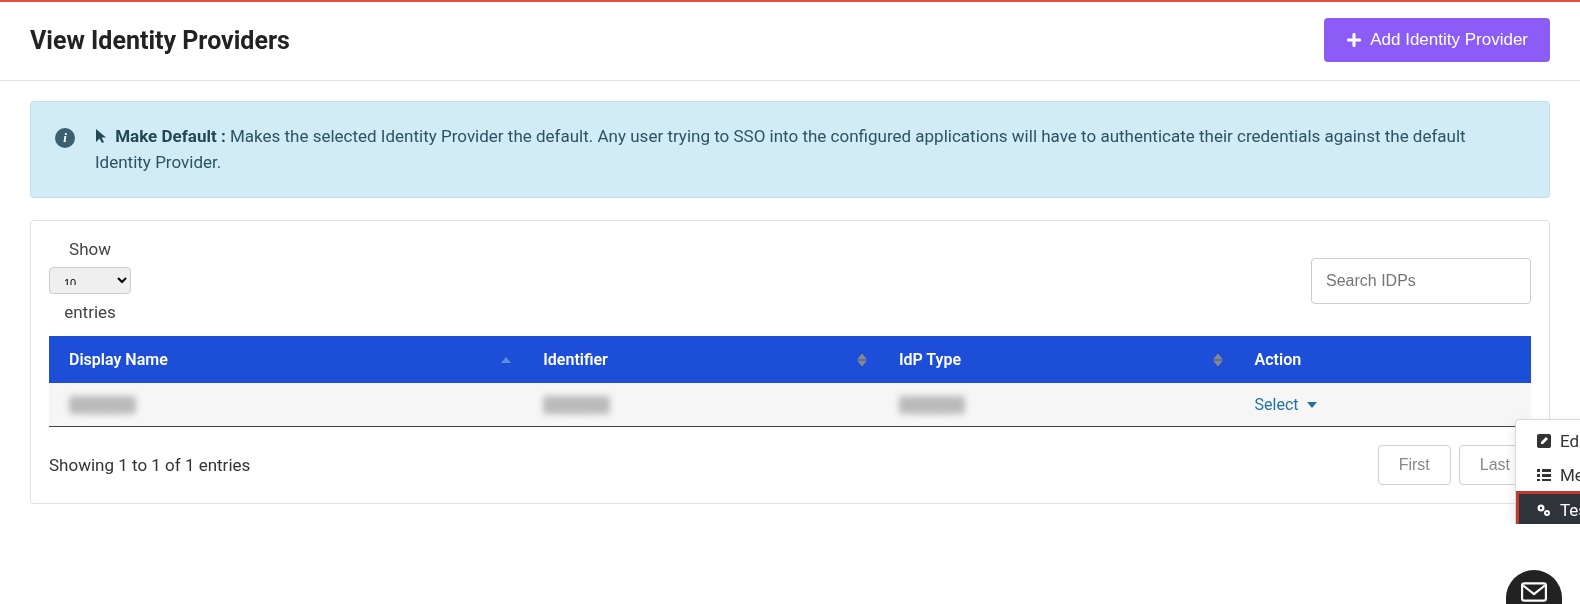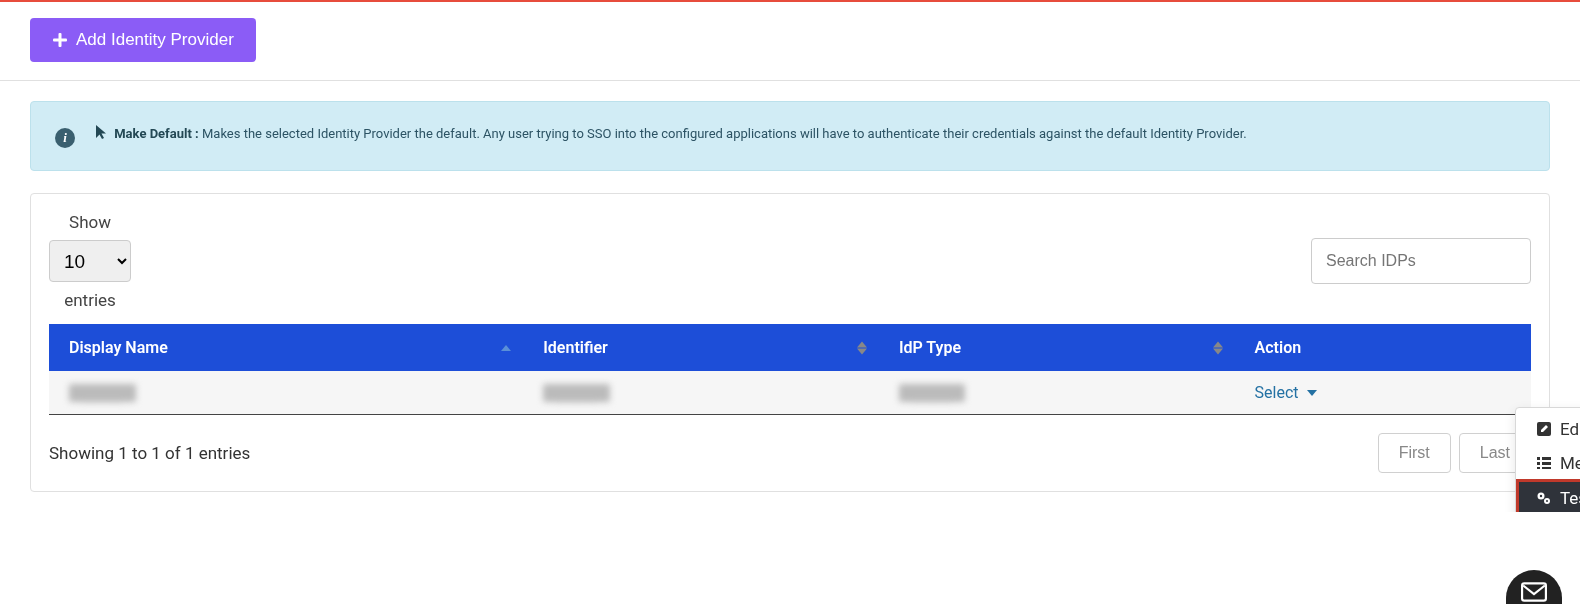--- a/index.html
+++ b/index.html
@@ -5,27 +5,27 @@
 * { box-sizing: border-box; margin: 0; padding: 0; }
 body { font-family: -apple-system, BlinkMacSystemFont, "Segoe UI", Roboto, sans-serif; background: #fff; color: #333; width: 1580px; }
 .topline { height: 2px; background: #e74c3c; width: 100%; }
 .header-row { display: flex; justify-content: space-between; align-items: center; padding: 16px 30px 18px 30px; border-bottom: 1px solid #e0e0e0; }
 .page-title { font-size: 25px; font-weight: 700; color: #222; }
 .btn-primary { background: #8b5cf6; color: #fff; border: none; border-radius: 4px; padding: 12px 22px; font-size: 17px; font-weight: 500; cursor: pointer; display: flex; align-items: center; gap: 8px; }
 .btn-primary svg { width: 16px; height: 16px; }
 .content { padding: 20px 30px; }
 .info-banner { background: #d1ecf5; border: 1px solid #bce1ec; border-radius: 4px; padding: 22px 24px; display: flex; align-items: flex-start; gap: 20px; margin-bottom: 22px; }
 .info-icon-circle { width: 20px; height: 20px; border-radius: 50%; background: #3a5f6f; color: #fff; display: flex; align-items: center; justify-content: center; font-size: 13px; font-weight: bold; flex-shrink: 0; margin-top: 4px; font-family: Georgia, serif; font-style: italic; }
-.info-text { font-size: 13px; color: #2c5364; line-height: 1.5; }
+.info-text { font-size: 17px; color: #2c5364; line-height: 1.5; }
 .info-text .cursor-icon { display: inline-block; vertical-align: -2px; margin-right: 2px; }
 .info-text strong { color: #234854; }
 .panel { border: 1px solid #e0e0e0; border-radius: 4px; padding: 18px; }
 .table-controls { display: flex; justify-content: space-between; align-items: center; margin-bottom: 14px; }
 .show-entries { display: flex; align-items: center; gap: 8px; font-size: 17px; color: #444; flex-direction: column; }
-.show-entries select { padding: 8px 10px; border: 1px solid #ccc; border-radius: 4px; font-size: 19px; min-width: 82px; height: 42px; }
+.show-entries select { padding: 8px 10px; border: 1px solid #ccc; border-radius: 4px; font-size: 11px; min-width: 82px; height: 27px; }
 .search-box input { padding: 22px 14px; border: 1px solid #ccc; border-radius: 4px; font-size: 16px; width: 220px; height: 42px; }
 table.data { width: 100%; border-collapse: collapse; }
 table.data thead th { background: #1d4ed8; color: #fff; text-align: left; padding: 14px 20px; font-size: 16px; font-weight: 600; position: relative; }
 .sort-indicator { position: absolute; right: 12px; top: 50%; transform: translateY(-50%); display: flex; flex-direction: column; gap: 1px; }
 .sort-indicator .up, .sort-indicator .down { width: 0; height: 0; border-left: 5px solid transparent; border-right: 5px solid transparent; }
 .sort-indicator .up { border-bottom: 6px solid #888; }
 .sort-indicator .down { border-top: 6px solid #888; }
 .sort-indicator.asc .up { border-bottom-color: #5a8fd8; }
 table.data tbody td { padding: 12px 20px; font-size: 15px; border-bottom: 1px solid #444; }
 table.data tbody tr { background: #f6f6f6; }
@@ -44,20 +44,21 @@
 .floating-btn svg { width: 26px; height: 20px; }
 .dropdown-wrap { position: relative; }
 .dd-positioner { position: absolute; top: 24px; right: -4px; }
 </style>
 </head>
 <body>
 
 <div class="topline"></div>
 
 <div class="header-row">
+  <h1 class="page-title">View Identity Providers</h1>
   <button class="btn-primary">
     <svg viewBox="0 0 16 16" fill="#fff">
         <rect x="6.5" y="1" width="3" height="14" rx="1"></rect>
         <rect x="1" y="6.5" width="14" height="3" rx="1"></rect>
       </svg>
     <span>Add Identity Provider</span>
   </button>
 </div>
 
 <div class="content">

